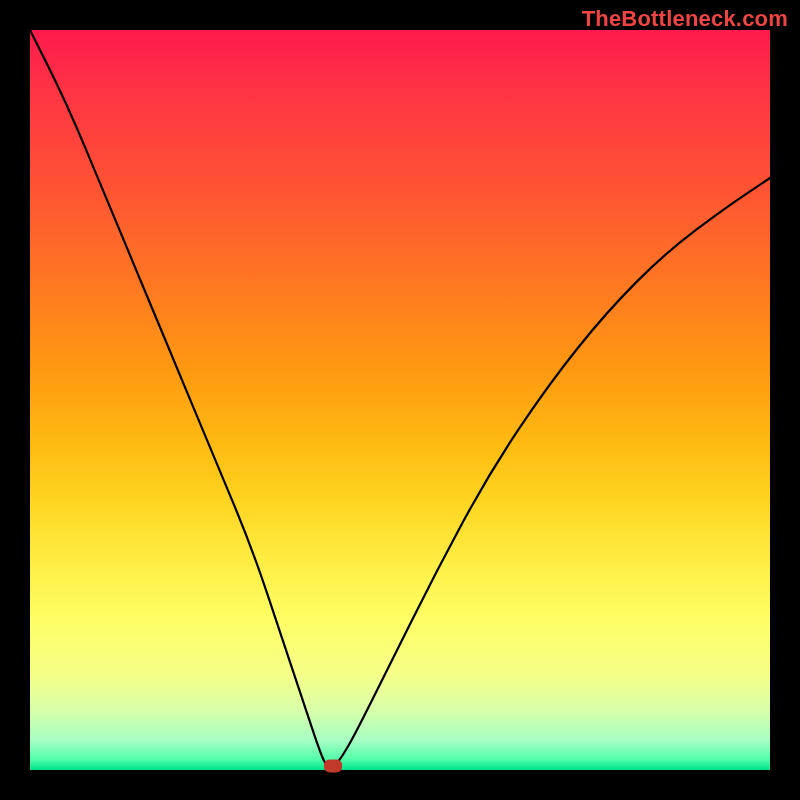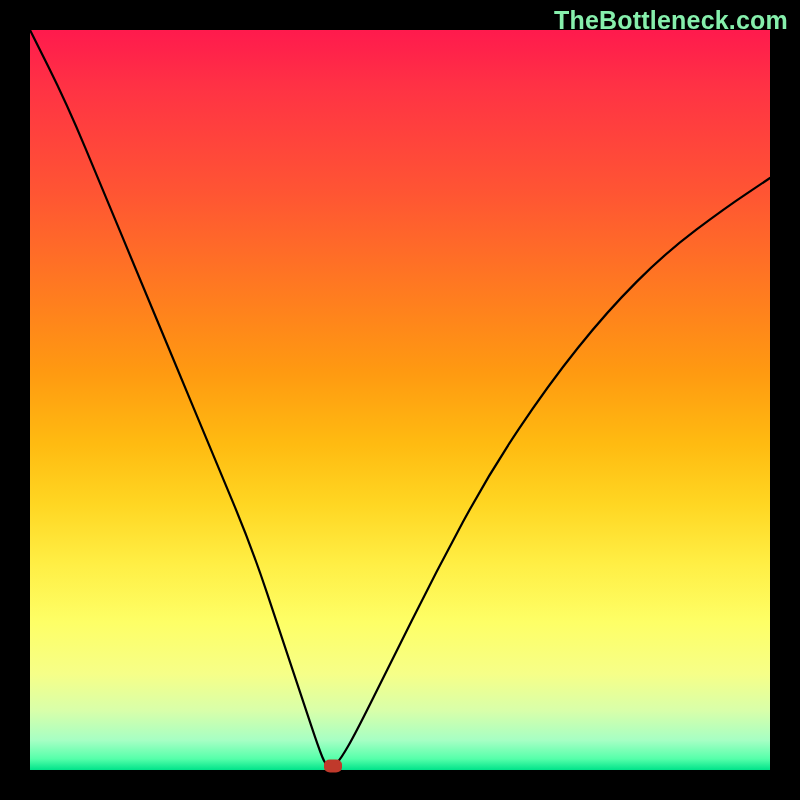--- a/index.html
+++ b/index.html
@@ -39,22 +39,22 @@
       #d8ffaa 92%,
       #a6ffc4 96%,
       #55ffaa 98.5%,
       #00e38a 100%
     );
   }
   .watermark {
     position: absolute;
     top: 6px;
     right: 12px;
-    color: #86efac;
-    font-size: 25px;
+    color: #ef4444;
+    font-size: 22px;
     font-weight: 600;
     letter-spacing: 0.2px;
     user-select: none;
   }
   svg.curve {
     position: absolute;
     left: 0;
     top: 0;
     width: 740px;
     height: 740px;

